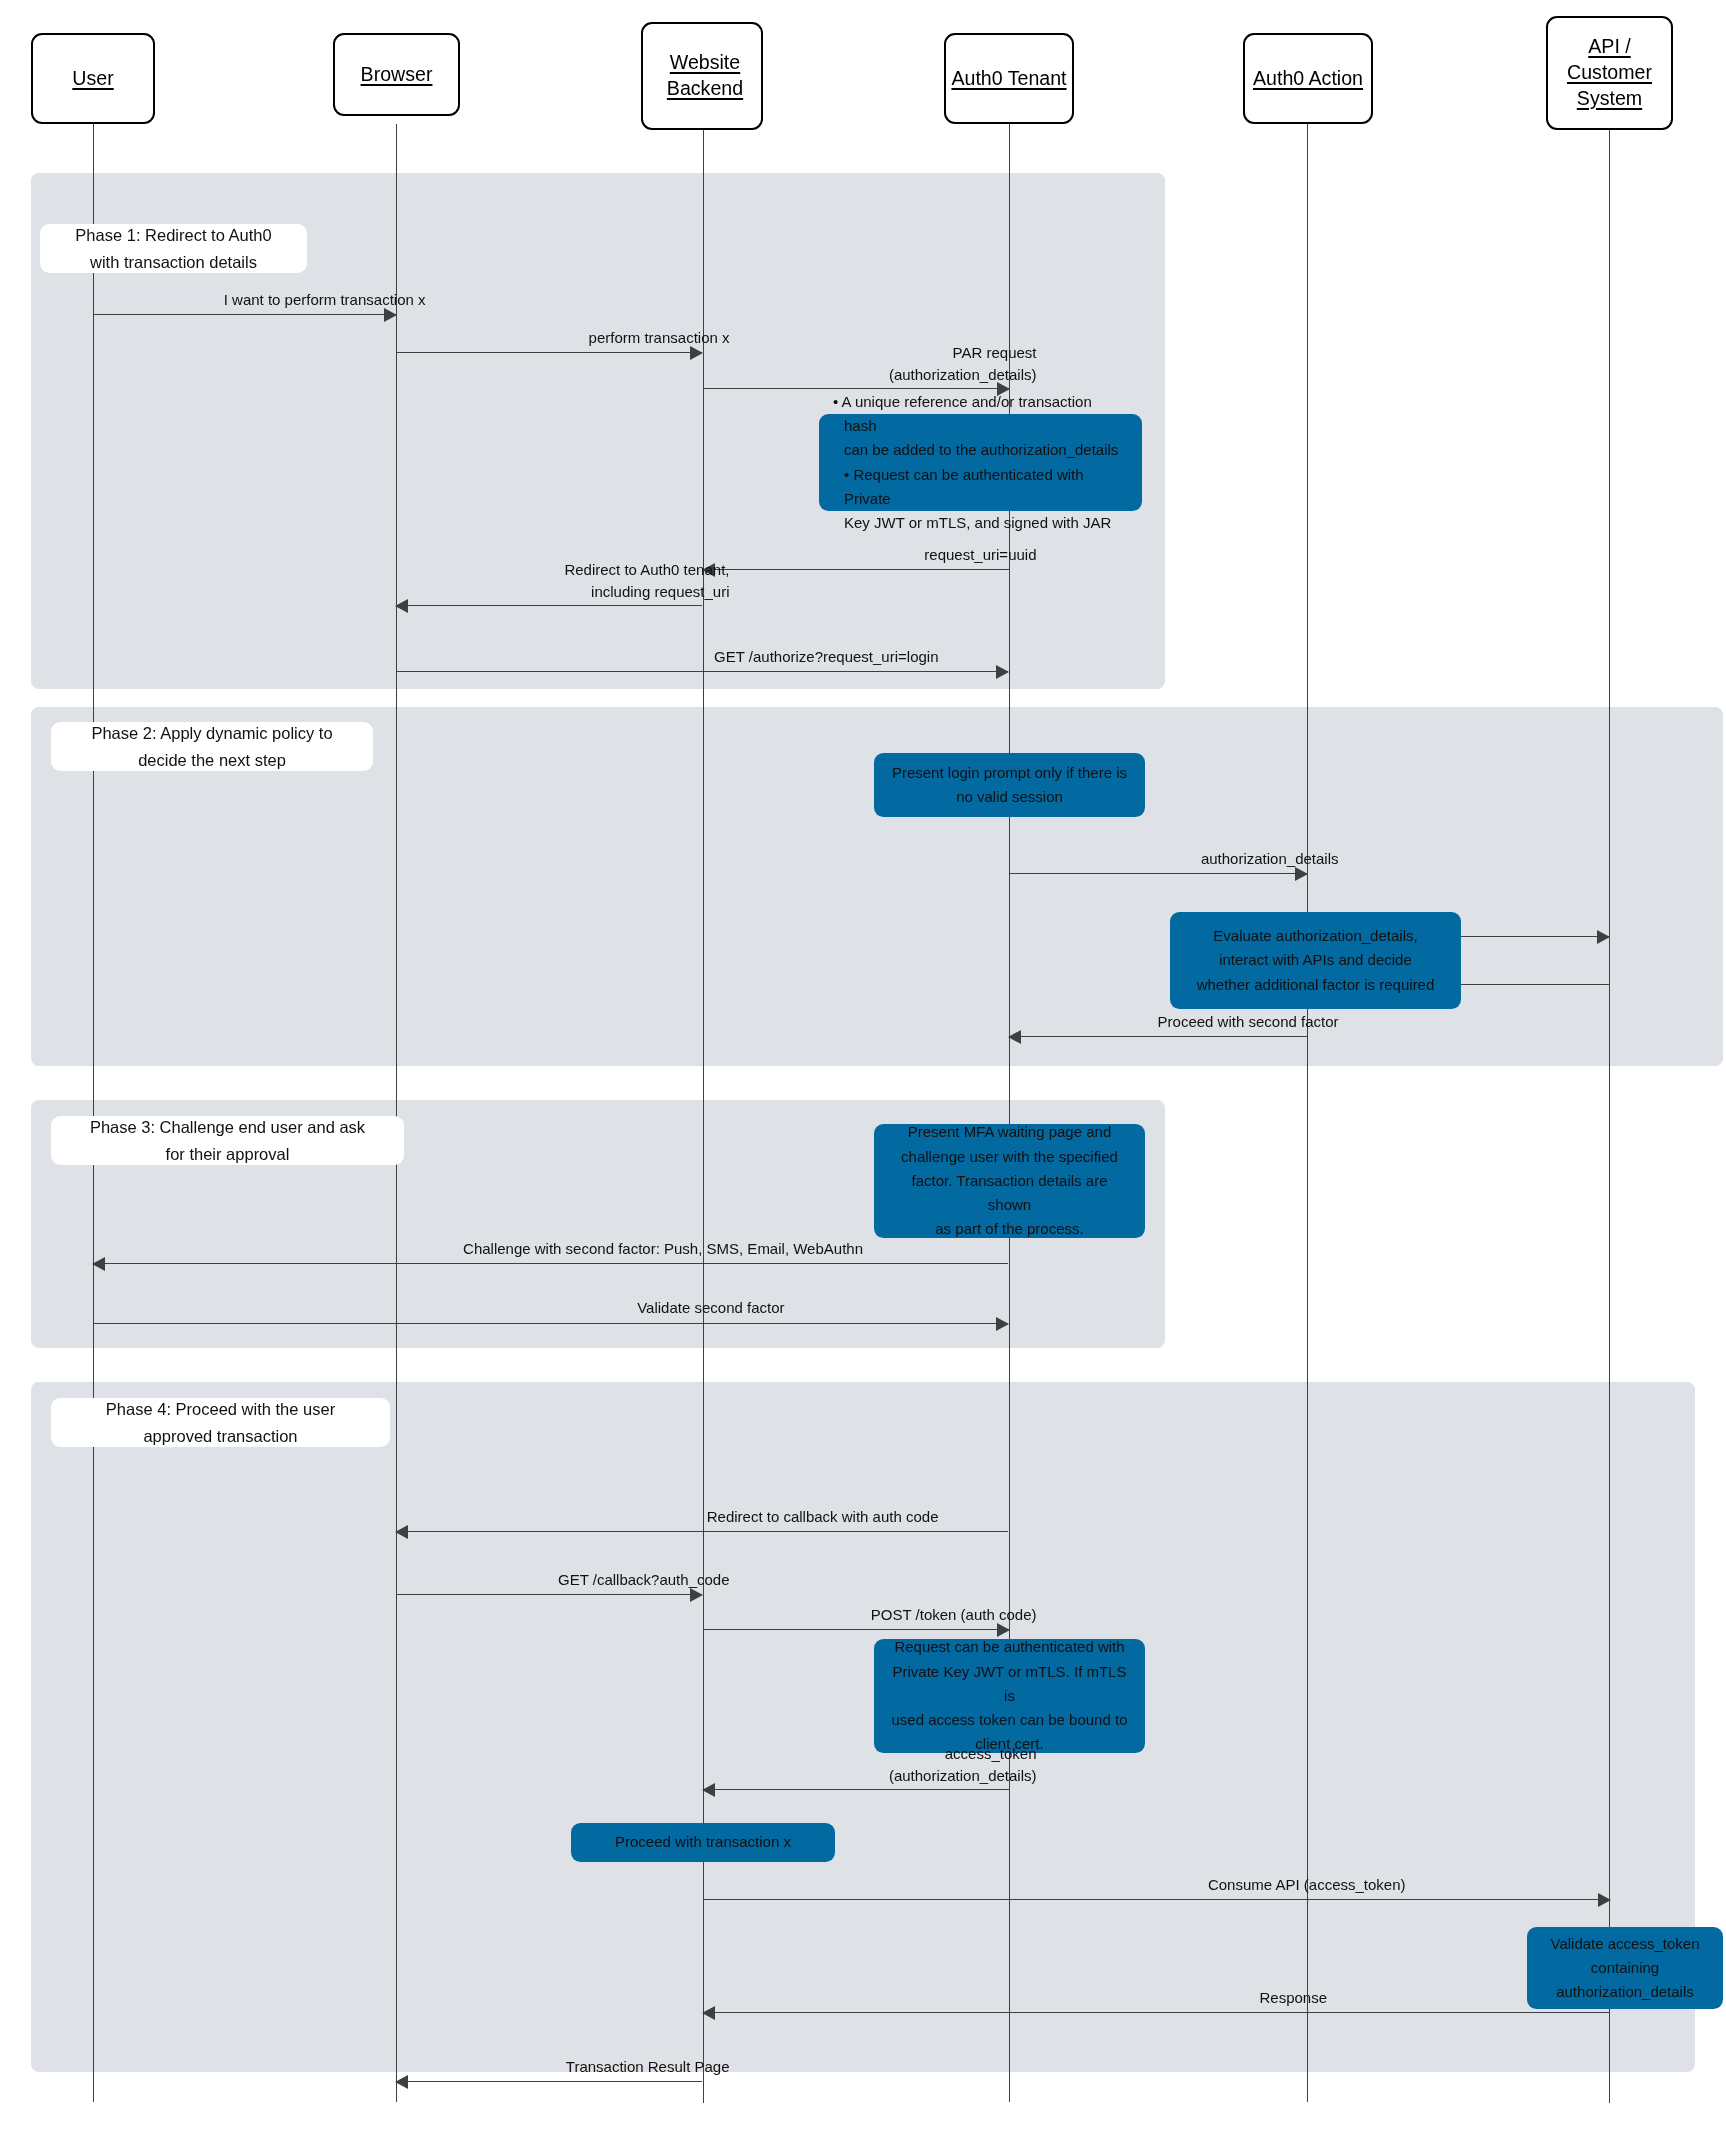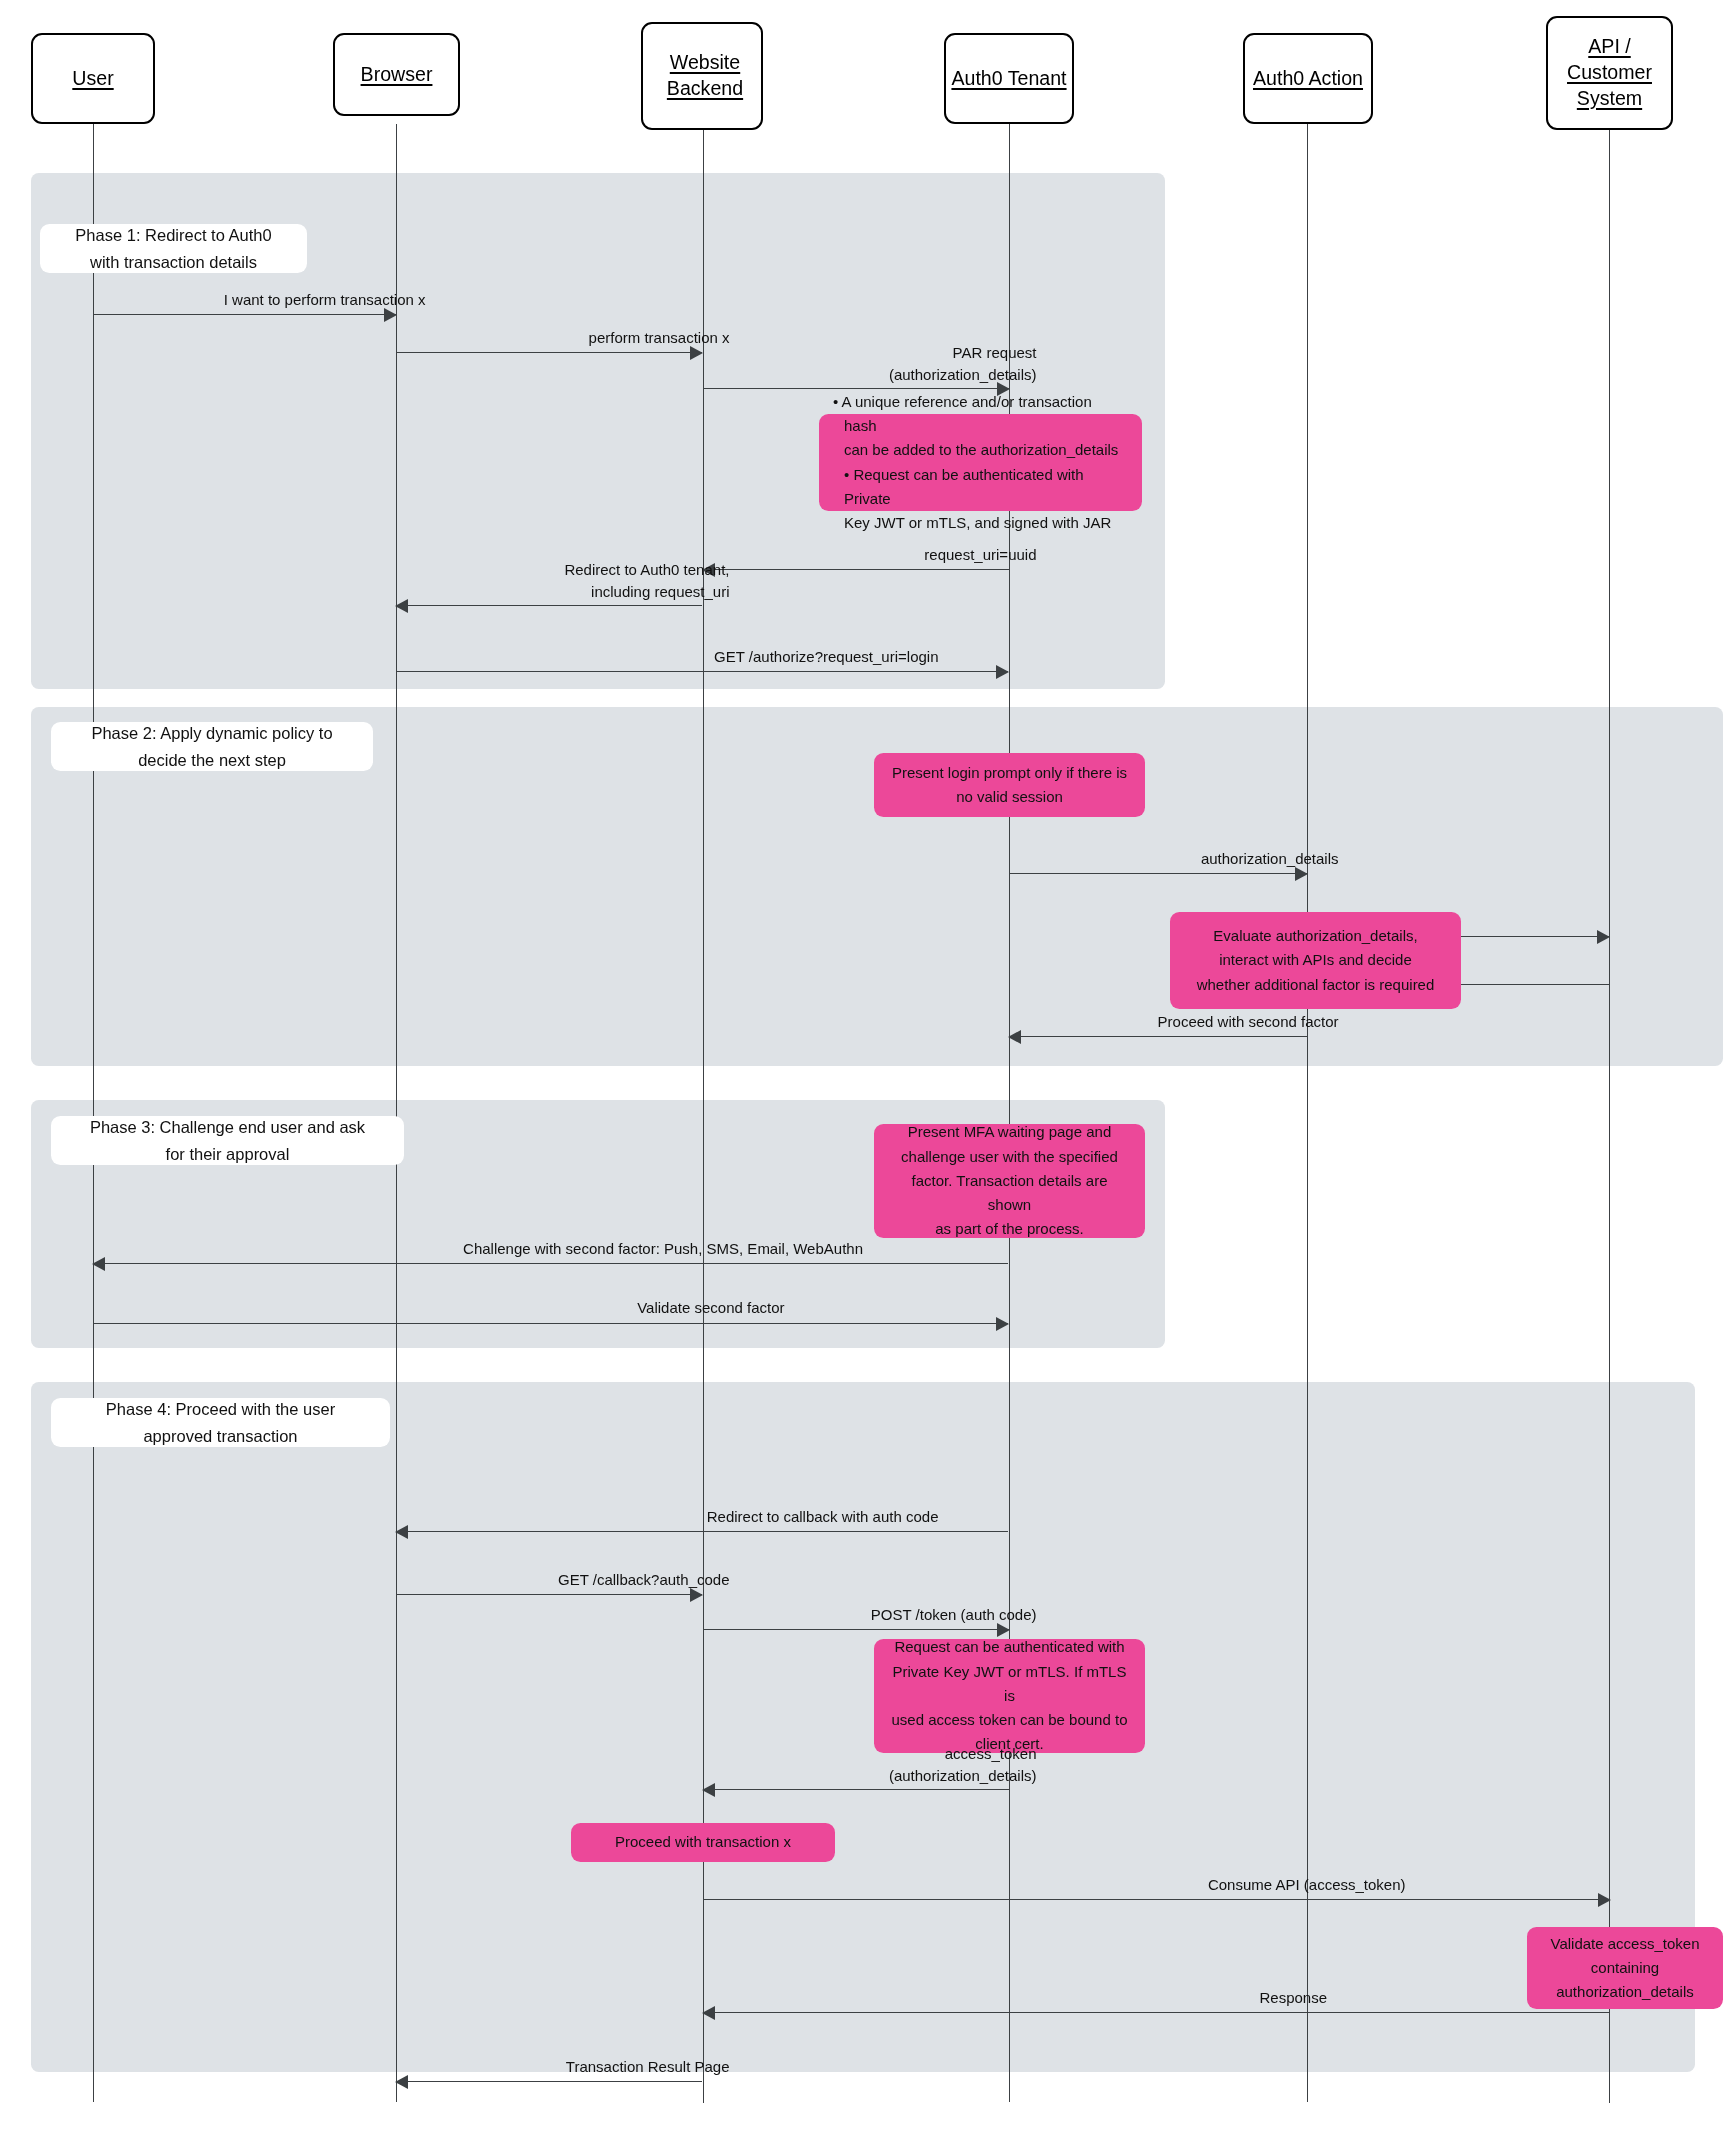--- a/index.html
+++ b/index.html
@@ -84,21 +84,21 @@
     line-height: 1.45;
     color: #111111;
     text-align: right;
     white-space: pre-line;
     transform: translate(-50%, -100%);
     z-index: 5;
   }
   
   .note {
     position: absolute;
-    background: #ec4899;
+    background: #0369a1;
     border-radius: 9.4px;
     box-sizing: border-box;
     display: flex;
     align-items: center;
     justify-content: center;
     padding: 11px 14px;
     z-index: 5;
   }
   .note .note-text {
     font-size: 15px;

